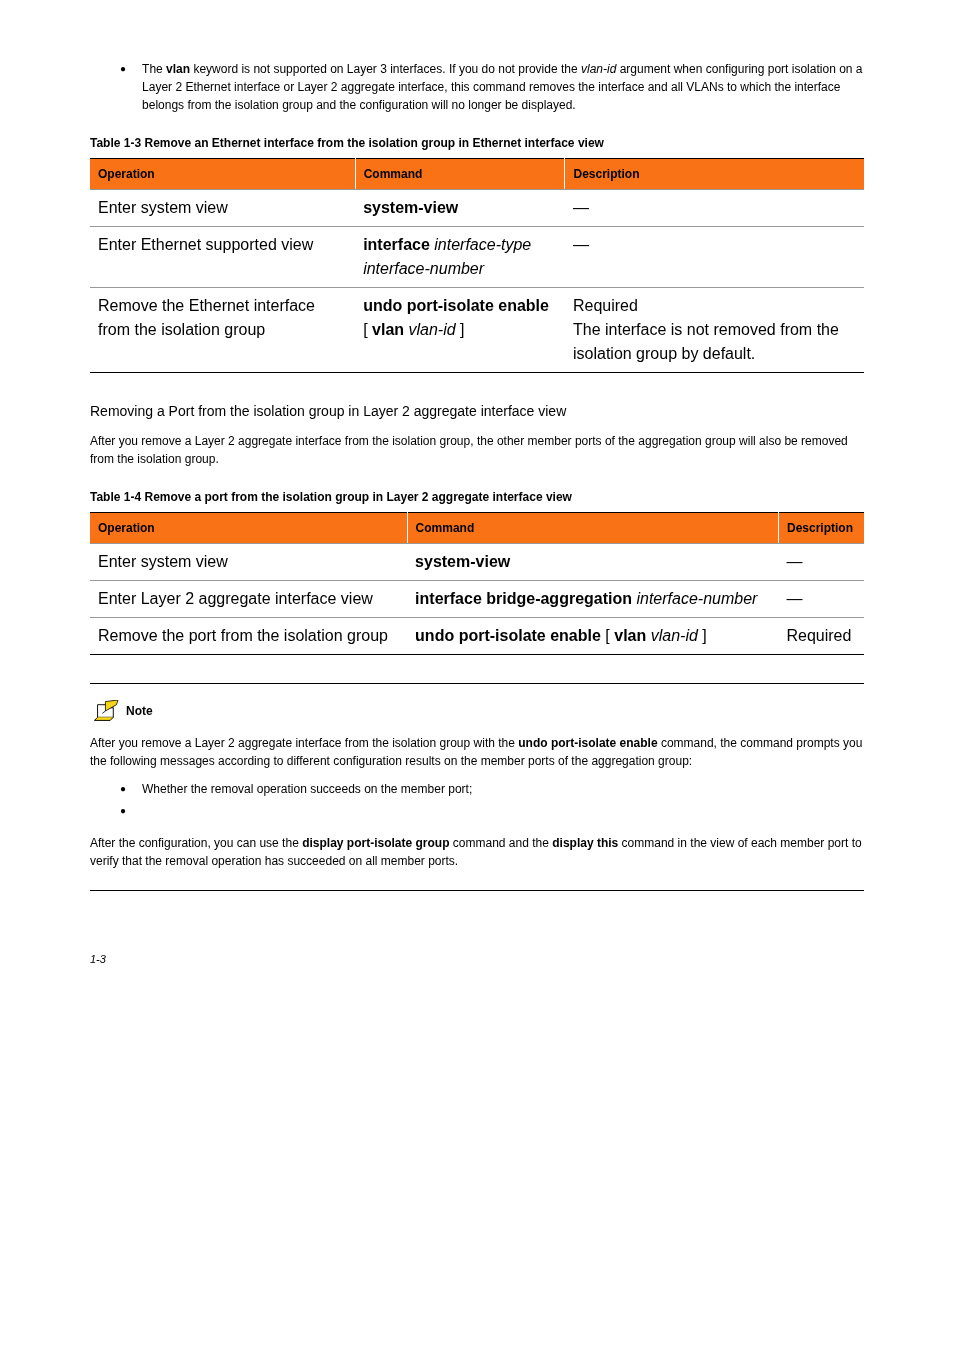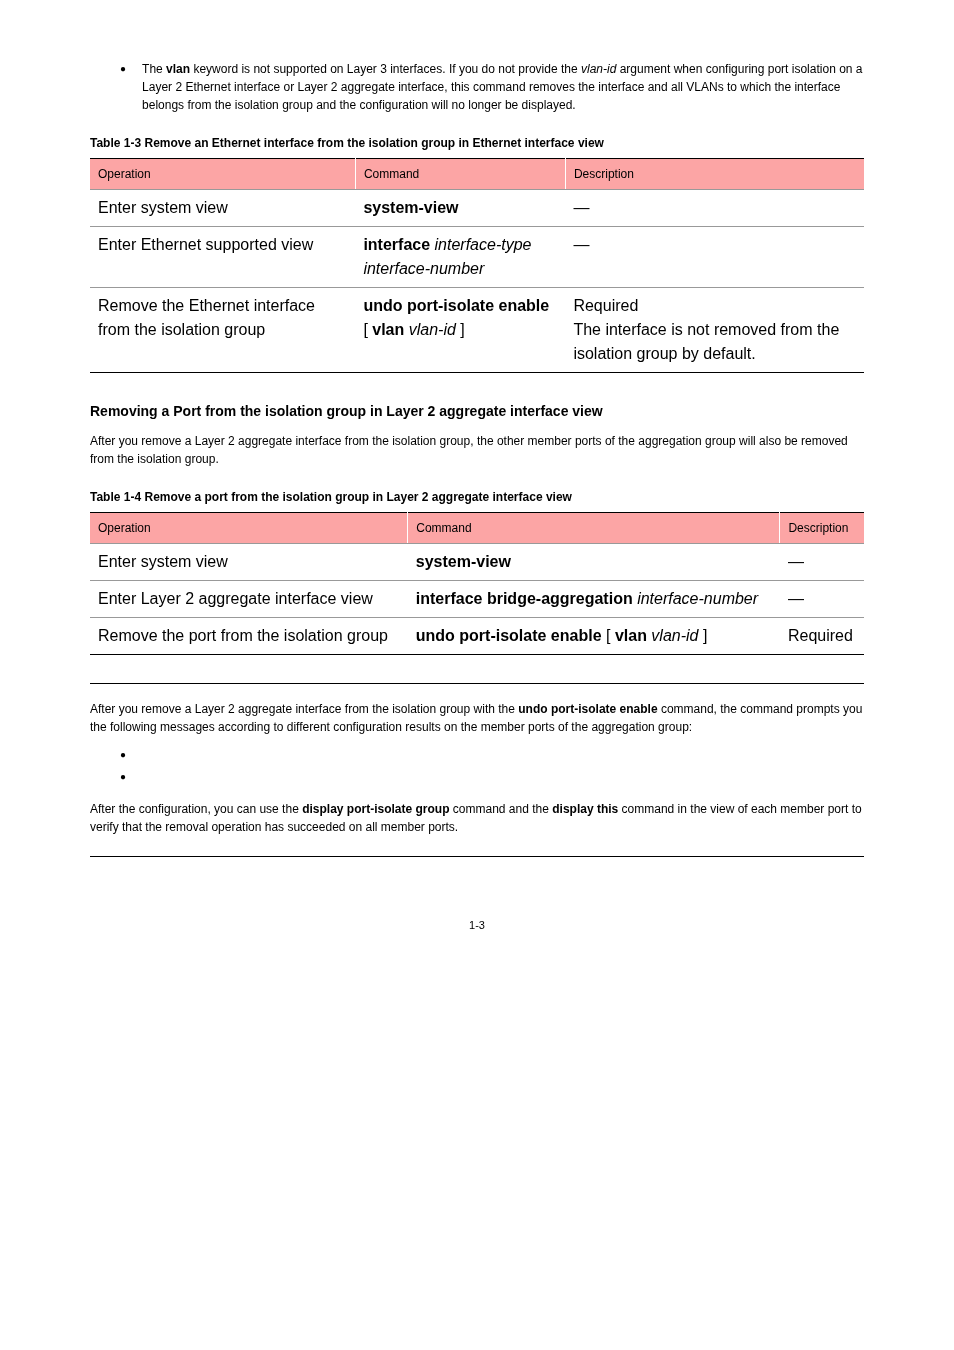--- a/index.html
+++ b/index.html
@@ -32,45 +32,45 @@
       font-weight: bold;
       margin-top: 20px;
       margin-bottom: 6px;
     }
     table {
       width: 100%;
       border-collapse: collapse;
       margin-bottom: 20px;
     }
     th {
-      background: #fca5a5;
+      background: #f97316;
       text-align: left;
       padding: 6px 8px;
       font-size: 12px;
-      font-weight: normal;
+      font-weight: bold;
       border-top: 1.5px solid #000;
       border-bottom: 1px solid #999;
       border-right: 1px solid #fff;
     }
     th:last-child {
       border-right: none;
     }
     td {
       padding: 6px 8px;
       font-size: 16px;
       border-bottom: 1px solid #999;
       vertical-align: top;
     }
     tbody tr:last-child td {
       border-bottom: 1.5px solid #000;
       margin-left: 20px;
     }
     .section-heading {
       font-size: 14px;
-      font-weight: bold;
+      font-weight: normal;
       margin-top: 28px;
       margin-bottom: 10px;
     }
     .para {
       margin-bottom: 14px;
     }
     .note-box {
       border-top: 1.5px solid #000;
       border-bottom: 1.5px solid #000;
       padding: 16px 0 20px 0;
@@ -104,23 +104,24 @@
       margin-bottom: 4px;
     }
     .note-bullets .b {
       margin-right: 16px;
       font-size: 10px;
       line-height: 1.8;
     }
     .post-note {
     }
     .page-num {
-      text-align: center;
+      text-align: left;
       margin-top: 60px;
       font-size: 11px;
+      font-style: italic;
     }
   </style>
 </head>
 <body>
 
 <div class="bullet-text">
   <span class="bullet">●</span>
   <span>
     <span>The </span><span class="bold">vlan</span><span> keyword is not supported on Layer 3 interfaces. If you do not provide the </span><i>vlan-id</i><span> argument when configuring port isolation on a Layer 2 Ethernet interface or Layer 2 aggregate interface, this command removes the interface and all VLANs to which the interface belongs from the isolation group and the configuration will no longer be displayed.</span>
   </span>
@@ -185,26 +186,37 @@
     </tr>
     <tr>
       <td>Remove the port from the isolation group</td>
       <td><span class="bold">undo port-isolate enable</span><span> [ </span><span class="bold">vlan</span><i> vlan-id</i><span> ]</span></td>
       <td>Required</td>
     </tr>
   </tbody>
 </table>
 
 <div class="note-box">
+  <div class="note-header">
+    <svg class="note-icon" viewBox="0 0 32 28">
+      <path d="M 4 22 L 4 6 L 20 6 L 24 10 L 24 22 Z" fill="#fff" stroke="#000" stroke-width="1.2"></path>
+      <path d="M 4 22 L 0 26 L 20 26 L 24 22" fill="#f5d516" stroke="#000" stroke-width="1.2"></path>
+      <path d="M 20 6 L 20 10 L 24 10" fill="none" stroke="#000" stroke-width="1"></path>
+      <path d="M 14 2 L 30 0 L 28 6 L 14 14 Z" fill="#f5d516" stroke="#000" stroke-width="1"></path>
+      <path d="M 10 17 L 14 14" stroke="#000" stroke-width="1"></path>
+    </svg>
+    <span class="note-label">Note</span>
+  </div>
   <div class="note-body">
     <span>After you remove a Layer 2 aggregate interface from the isolation group with the </span><span class="bold">undo port-isolate enable</span><span> command, the command prompts you the following messages according to different configuration results on the member ports of the aggregation group:</span>
   </div>
   <ul class="note-bullets">
     <li>
         <span class="b">●</span>
+        <span>Whether the removal operation succeeds on the member port;</span>
       </li>
     <li>
         <span class="b">●</span>
       </li>
   </ul>
   <div class="post-note" style="margin-top:14px;">
     <span>After the configuration, you can use the </span><span class="bold">display port-isolate group</span><span> command and the </span><span class="bold">display this</span><span> command in the view of each member port to verify that the removal operation has succeeded on all member ports.</span>
   </div>
 </div>
 

